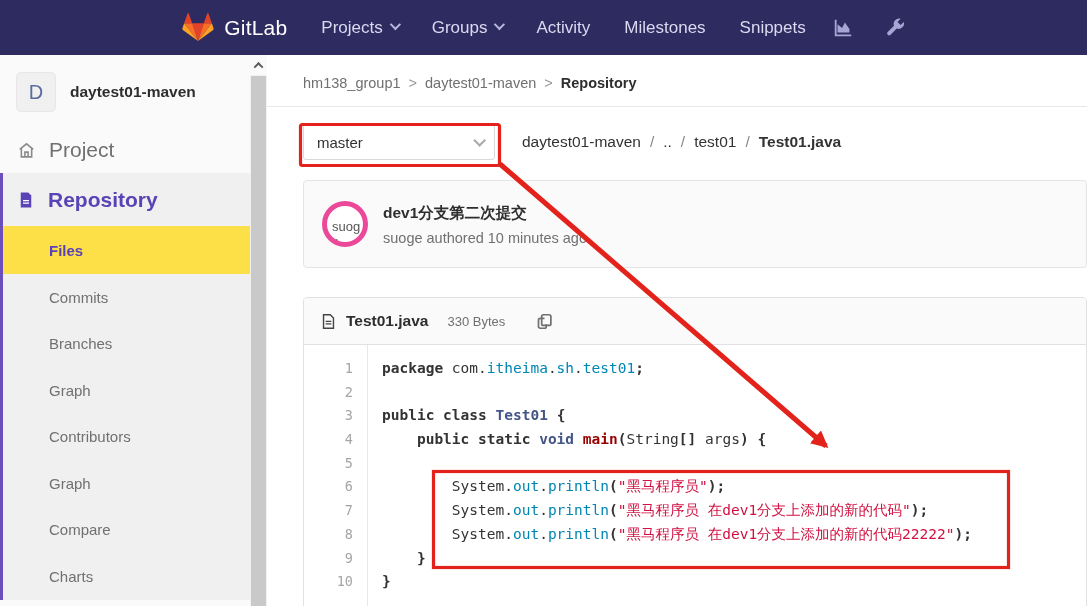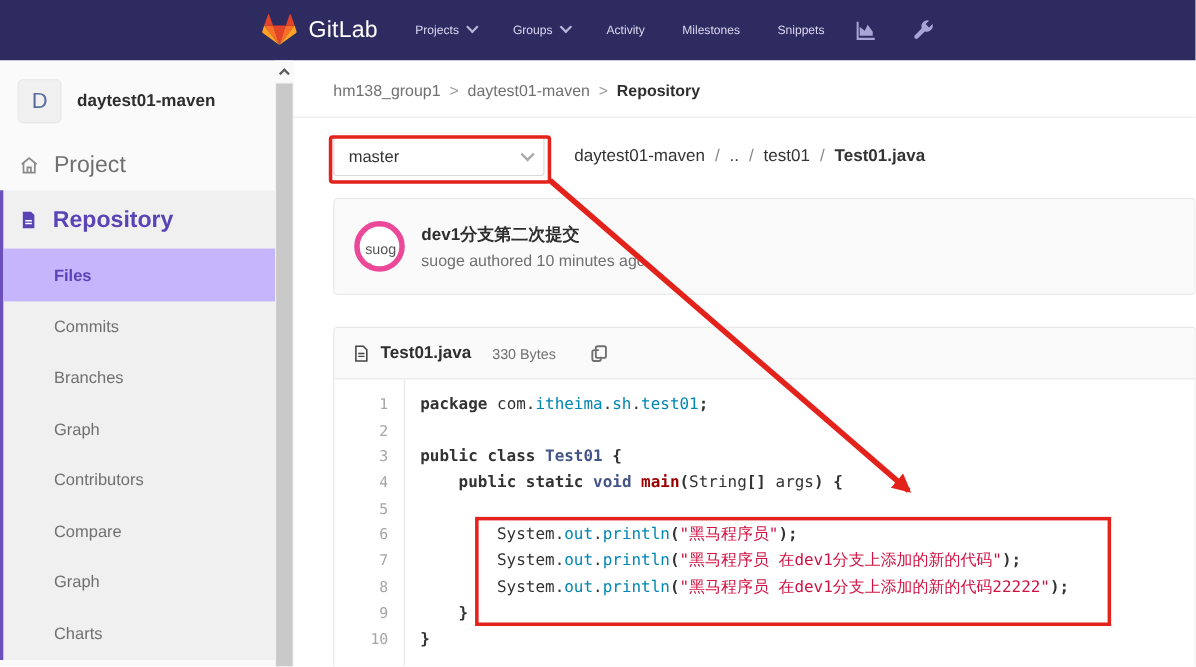--- a/index.html
+++ b/index.html
@@ -6,21 +6,21 @@
   html,body { width:1087px; height:606px; }
   body {
     position:relative; overflow:hidden; background:#fff;
     font-family:"Liberation Sans","DejaVu Sans",sans-serif; color:#333;
   }
   
   .navbar { height:55px; background:#2e2b61; display:flex; align-items:center; padding:0 18px;justify-content:center; }
   .brand { display:flex; align-items:center; gap:10px; }
   .brand-name { color:#fff; font-size:21px; font-weight:500; letter-spacing:.2px; }
   .nav-items { display:flex; align-items:center; margin-left:34px; gap:34px; }
-  .nav-item { color:#dbd8f0; font-size:11px; display:flex; align-items:center; gap:7px; cursor:pointer; }
+  .nav-item { color:#dbd8f0; font-size:17px; display:flex; align-items:center; gap:7px; cursor:pointer; }
   .nav-caret { width:8px; height:8px; border-right:2px solid #b9b5dc; border-bottom:2px solid #b9b5dc;
                transform:rotate(45deg) translateY(-2px); margin-top:-3px; }
   .nav-icons { display:flex; align-items:center; gap:30px; margin-left:26px; }
   .nav-icons svg { display:block; }
   
   .shell { display:flex; height:551px; }
   
   .sidebar { width:250px; background:#fafafa; flex:none; overflow:hidden; }
   .proj-head { display:flex; align-items:center; gap:14px; padding:17px 16px 15px 16px; }
   .proj-avatar { width:40px; height:40px; background:#f0f0f0; border:1px solid #e7e7e7; border-radius:5px;
@@ -28,21 +28,21 @@
                  color:#5a6c9f; font-size:20px; font-weight:400; }
   .proj-name { font-size:15.5px; font-weight:600; color:#2e2e2e; }
   .side-item { display:flex; align-items:center; gap:13px; height:46px; padding-left:17px;
                color:#707070; font-size:21px; cursor:pointer; }
   .side-item svg { flex:none; }
   .section-active { border-left:3px solid #6b4fbb; background:#f0f0f0; }
   .section-active .side-item { padding-left:14px; }
   .row-repository { height:53px; color:#5943b6; font-weight:600; }
   .sub-item { height:46.5px; padding-left:46px; color:#707070; font-size:15px;
               display:flex; align-items:center; cursor:pointer; }
-  .sub-active { background:#c4b5fd; color:#5943b6; font-weight:600; height:48px; }
+  .sub-active { background:#fde047; color:#5943b6; font-weight:600; height:48px; }
   
   .scrollstrip { width:17px; flex:none; background:#f1f1f1; position:relative; }
   .scroll-up { height:20px; background:#fafafa; display:flex; align-items:center; justify-content:center; cursor:pointer; }
   .scroll-up-glyph { width:7px; height:7px; border-left:2px solid #5c5c5c; border-top:2px solid #5c5c5c;
                      transform:rotate(45deg) translate(1px,1px); }
   .scroll-thumb { position:absolute; top:21px; bottom:0; left:1px; right:1px; background:#c9c9c9; cursor:pointer; }
   
   .main { flex:1; background:#fff; position:relative; overflow:hidden; }
   .breadcrumb { padding:20px 0 15px 36px; font-size:14.5px; color:#707070; }
   .breadcrumb .crumb { cursor:pointer; }
@@ -164,22 +164,22 @@
           <path fill="#fff" d="M8 12h8v1.7H8zm0 3.4h8v1.7H8z"></path>
         </svg>
         <span>Repository</span>
       </div>
       <div id="sidebar-sub-items">
           <div class="sub-item sub-active">Files</div>
           <div class="sub-item">Commits</div>
           <div class="sub-item">Branches</div>
           <div class="sub-item">Graph</div>
           <div class="sub-item">Contributors</div>
+          <div class="sub-item">Graph</div>
           <div class="sub-item">Compare</div>
-          <div class="sub-item">Graph</div>
           <div class="sub-item">Charts</div>
         </div>
     </div>
   </aside>
 
   <div class="scrollstrip">
     <div class="scroll-up">
         <div class="scroll-up-glyph"></div>
       </div>
     <div class="scroll-thumb"></div>

